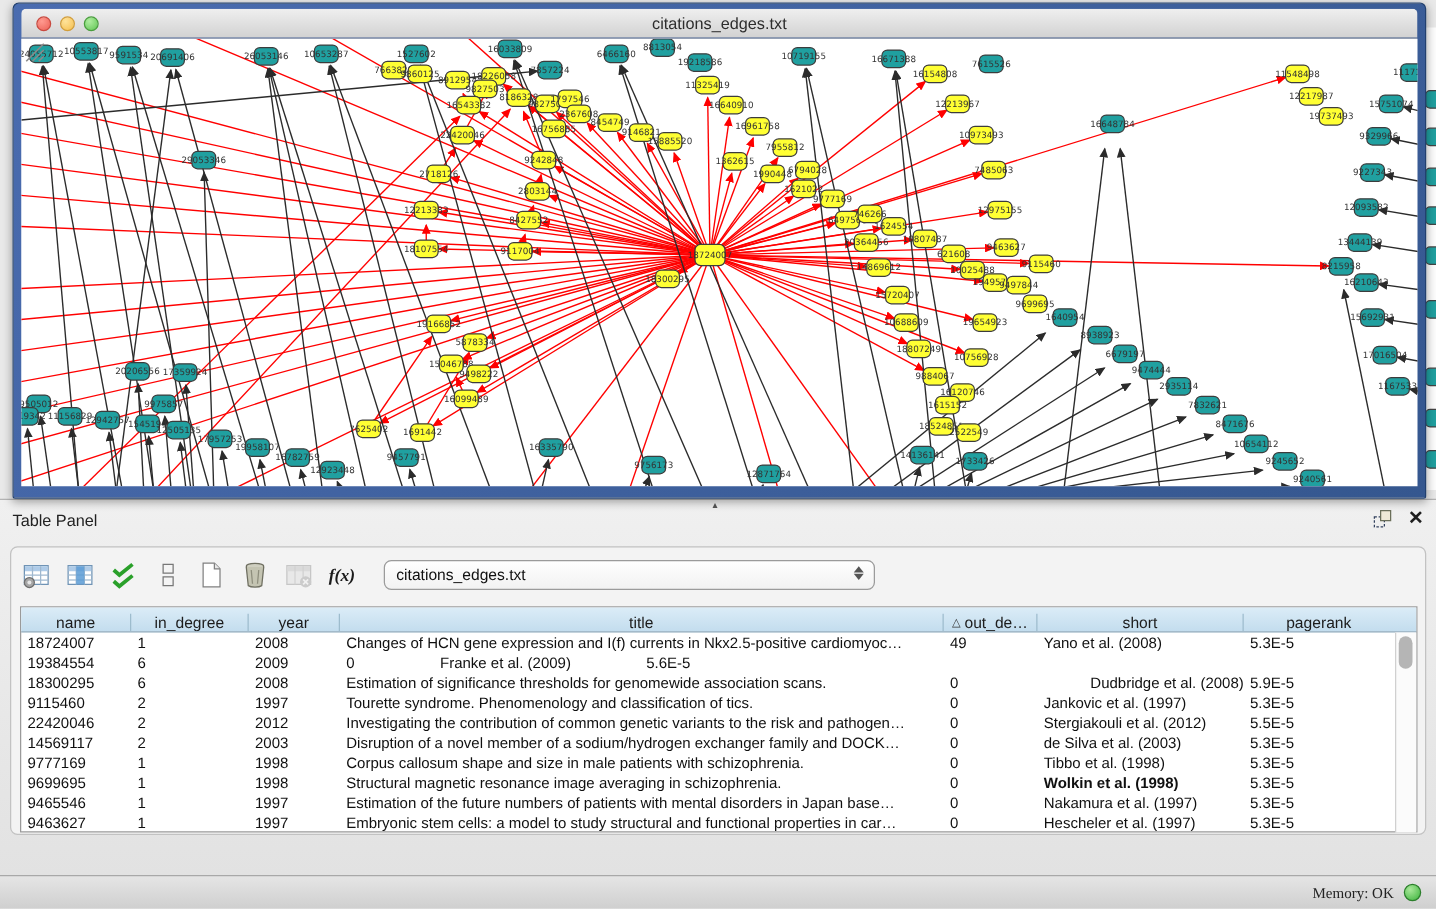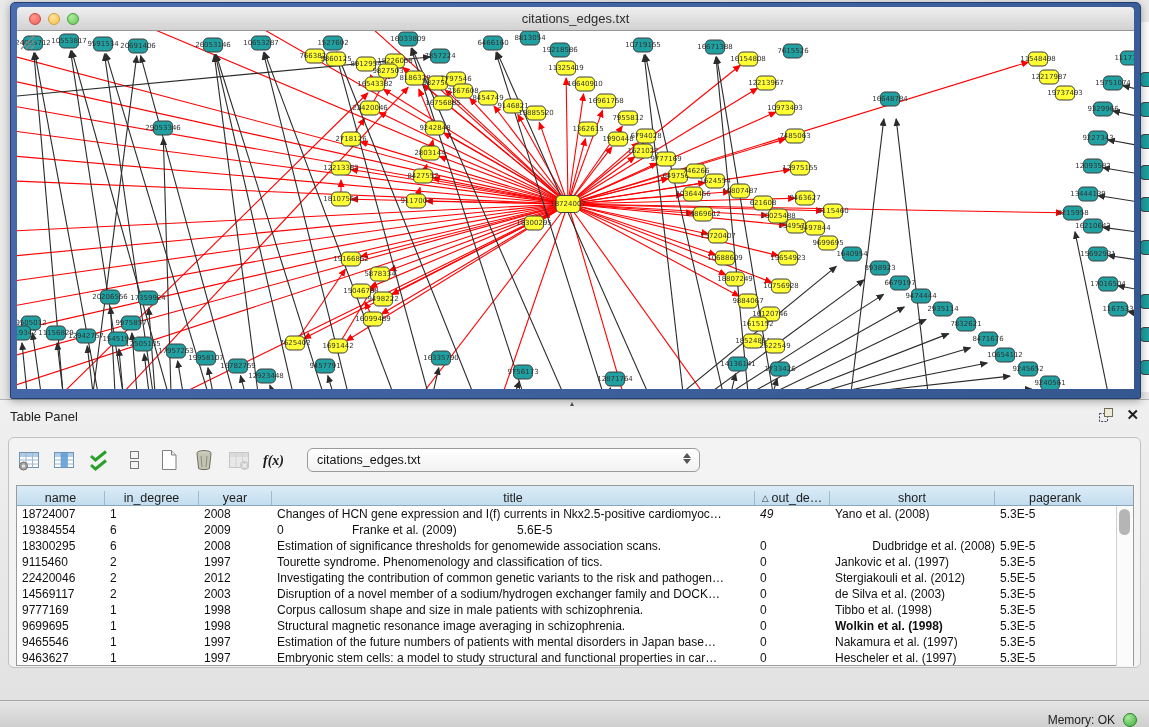--- a/index.html
+++ b/index.html
@@ -65,21 +65,21 @@
   .seg-tabs { position:absolute; left:50%; transform:translateX(-50%); top:274px; display:flex;
     border:1px solid #9a9a9a; border-radius:4px; overflow:hidden; background:#fdfdfd;
     box-shadow:0 1px 1px rgba(255,255,255,.7); }
   .seg { padding:3px 14px; font-size:12.5px; color:#1d1d1d; border-right:1px solid #adadad;
     background:linear-gradient(#fdfdfd,#efefef); }
   .seg:last-child { border-right:none; }
   .seg.sel { background:linear-gradient(#8d8d8d,#6e6e6e); color:#e9e9e9; }
 
   .status-bar { position:absolute; left:0; top:700px; width:1149px; height:27px;
     background:linear-gradient(#e5e5e5,#cfcfcf); border-top:1px solid #a8a8a8;
-    display:flex; align-items:flex-end; justify-content:flex-end; gap:8px; padding-right:12px; }
+    display:flex; align-items:center; justify-content:flex-end; gap:8px; padding-right:12px;font-family:Liberation Serif, serif; }
   .mem-label { font-size:12px; color:#222; }
   .mem-dot { width:14px; height:14px; border-radius:50%;
     background:radial-gradient(circle at 35% 30%,#a9e89a,#3cb33c); border:1px solid #2c7f2c; }
 </style>
 </head>
 <body>
 
 <div class="sliver">
     <div class="snode" style="top: 50px;"></div>
     <div class="snode" style="top: 80px;"></div>
@@ -905,21 +905,21 @@
           <div class="th" style="width: 120px;">
             <span>pagerank</span>
           </div>
         </div>
       <div id="table-body">
           <div class="trow">
             <div class="td" style="width: 88px;">18724007</div>
             <div class="td" style="width: 94px;">1</div>
             <div class="td" style="width: 73px;">2008</div>
             <div class="td" style="width: 483px;">Changes of HCN gene expression and I(f) currents in Nkx2.5-positive cardiomyoc…</div>
-            <div class="td" style="width: 75px; font-style: italic;">49</div>
+            <div class="td" style="width: 75px;">49</div>
             <div class="td" style="width: 165px;">Yano et al. (2008)</div>
             <div class="td" style="width: 120px;">5.3E-5</div>
           </div>
           <div class="trow">
             <div class="td" style="width: 88px;">19384554</div>
             <div class="td" style="width: 94px;">6</div>
             <div class="td" style="width: 73px;">2009</div>
             <div class="td" style="width: 75px;">0</div>
             <div class="td" style="width: 165px;">Franke et al. (2009)</div>
             <div class="td" style="width: 120px;">5.6E-5</div>

